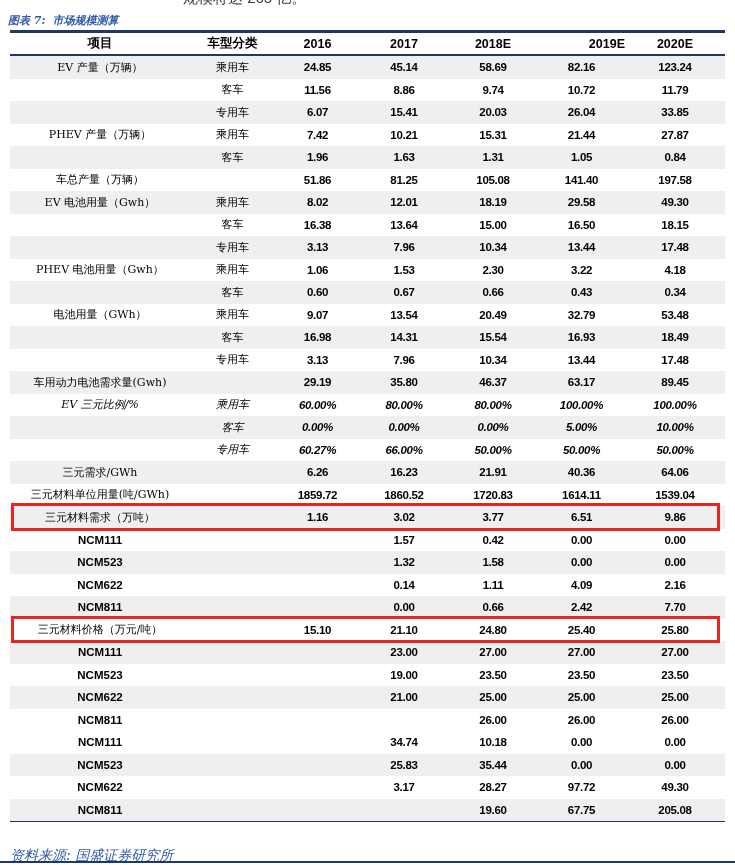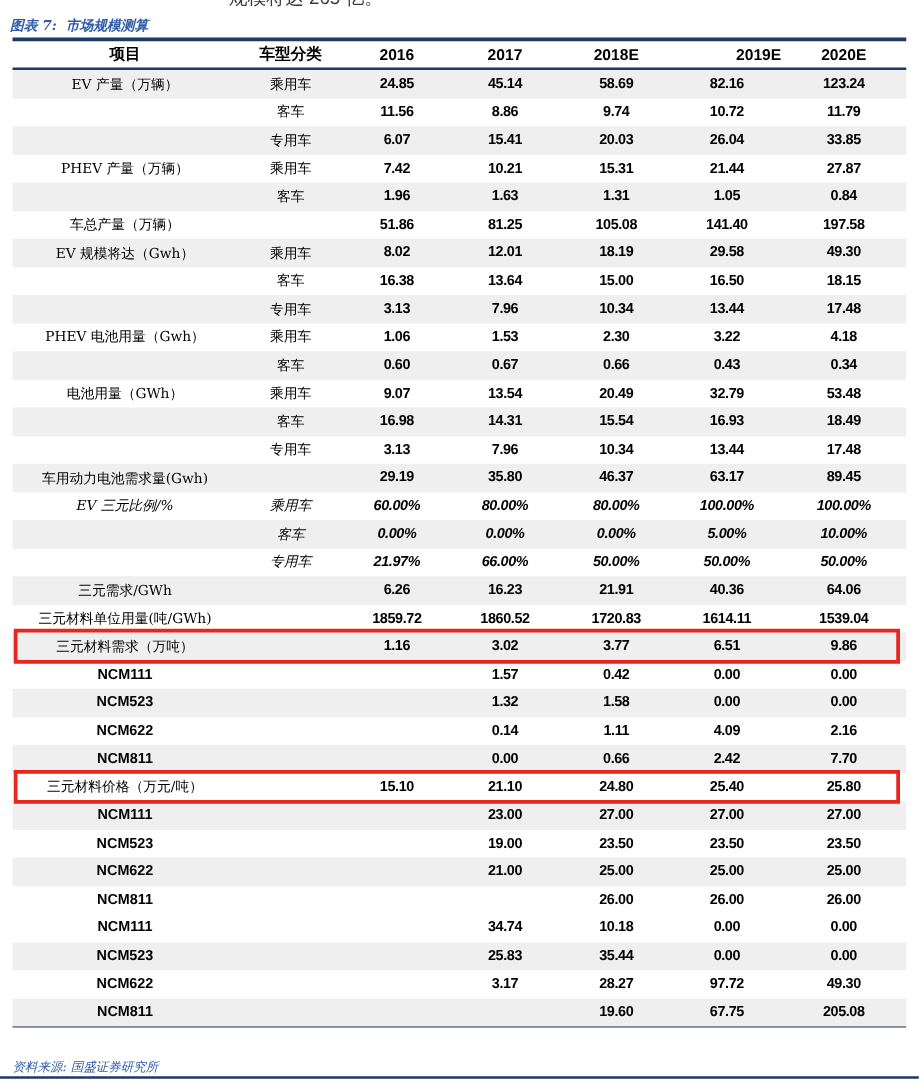--- a/index.html
+++ b/index.html
@@ -71,22 +71,22 @@
   .row.hl::after {
     content: "";
     position: absolute; left: 1px; right: 5px; top: -3px; bottom: -2px;
     border: 3px solid var(--hl-red);
     pointer-events: none; z-index: 5;
   }
   
   .source {
     position: absolute; left: 10px; top: 847px;
     font-family: "DejaVu Serif", serif;
-    font-style: italic; font-size: 10px;
-    color: var(--caption-blue); white-space: nowrap;
+    font-style: italic; font-size: 14px;
+    color: var(--caption-blue); white-space: nowrap; text-decoration: underline;
   }
   
   .page-rule {
     position: absolute; left: 0; top: 861px;
     width: 735px; height: 2px;
     background: var(--navy);
   }
 </style>
 </head>
 <body>
@@ -158,21 +158,21 @@
       <div class="row">
         <div class="cell c0" style="width: 180px;">车总产量（万辆）</div>
         <div class="cell c1" style="width: 85px;"></div>
         <div class="cell c2 num" style="width: 85px;">51.86</div>
         <div class="cell c3 num" style="width: 88px;">81.25</div>
         <div class="cell c4 num" style="width: 90px;">105.08</div>
         <div class="cell c5 num" style="width: 87px;">141.40</div>
         <div class="cell c6 num" style="width: 100px;">197.58</div>
       </div>
       <div class="row shaded">
-        <div class="cell c0" style="width: 180px;">EV 规模将达（Gwh）</div>
+        <div class="cell c0" style="width: 180px;">EV 电池用量（Gwh）</div>
         <div class="cell c1" style="width: 85px;">乘用车</div>
         <div class="cell c2 num" style="width: 85px;">8.02</div>
         <div class="cell c3 num" style="width: 88px;">12.01</div>
         <div class="cell c4 num" style="width: 90px;">18.19</div>
         <div class="cell c5 num" style="width: 87px;">29.58</div>
         <div class="cell c6 num" style="width: 100px;">49.30</div>
       </div>
       <div class="row">
         <div class="cell c0" style="width: 180px;"></div>
         <div class="cell c1" style="width: 85px;">客车</div>
@@ -259,21 +259,21 @@
         <div class="cell c1" style="width: 85px;">客车</div>
         <div class="cell c2 num" style="width: 85px;">0.00%</div>
         <div class="cell c3 num" style="width: 88px;">0.00%</div>
         <div class="cell c4 num" style="width: 90px;">0.00%</div>
         <div class="cell c5 num" style="width: 87px;">5.00%</div>
         <div class="cell c6 num" style="width: 100px;">10.00%</div>
       </div>
       <div class="row it">
         <div class="cell c0" style="width: 180px;"></div>
         <div class="cell c1" style="width: 85px;">专用车</div>
-        <div class="cell c2 num" style="width: 85px;">21.97%</div>
+        <div class="cell c2 num" style="width: 85px;">60.27%</div>
         <div class="cell c3 num" style="width: 88px;">66.00%</div>
         <div class="cell c4 num" style="width: 90px;">50.00%</div>
         <div class="cell c5 num" style="width: 87px;">50.00%</div>
         <div class="cell c6 num" style="width: 100px;">50.00%</div>
       </div>
       <div class="row shaded">
         <div class="cell c0" style="width: 180px;">三元需求/GWh</div>
         <div class="cell c1" style="width: 85px;"></div>
         <div class="cell c2 num" style="width: 85px;">6.26</div>
         <div class="cell c3 num" style="width: 88px;">16.23</div>

